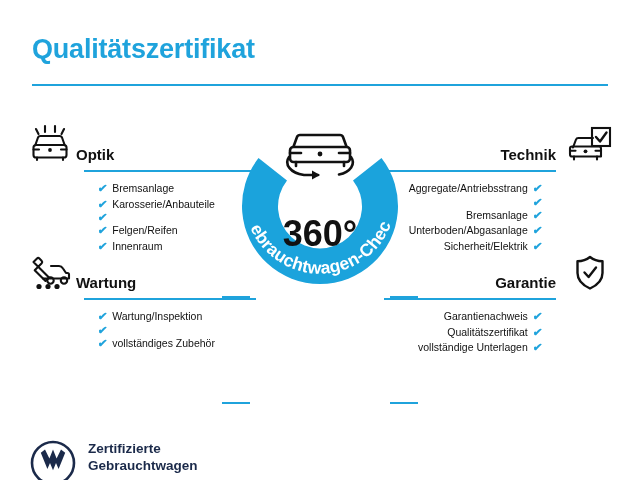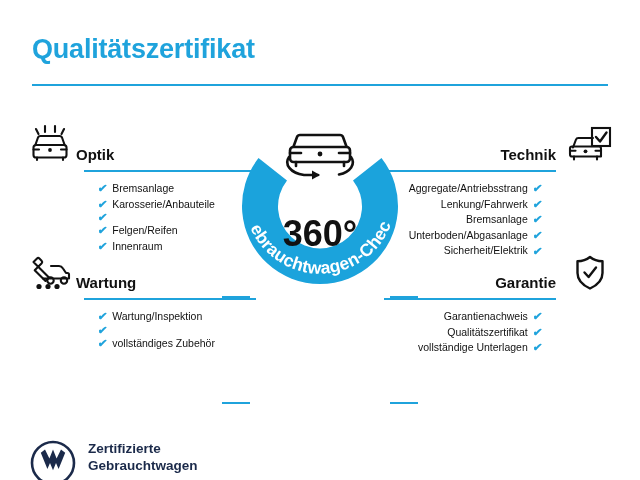--- a/index.html
+++ b/index.html
@@ -254,21 +254,20 @@
       </svg>
     </span>
   </div>
   <div class="block-rule"></div>
   <ul class="items">
     <li>
         <span>Aggregate/Antriebsstrang</span>
         <span class="chk">✔</span>
       </li>
     <li>
-        <span>Lenkung/Fahrwerk</span>
         <span class="chk">✔</span>
       </li>
     <li>
         <span>Bremsanlage</span>
         <span class="chk">✔</span>
       </li>
     <li>
         <span>Unterboden/Abgasanlage</span>
         <span class="chk">✔</span>
       </li>

